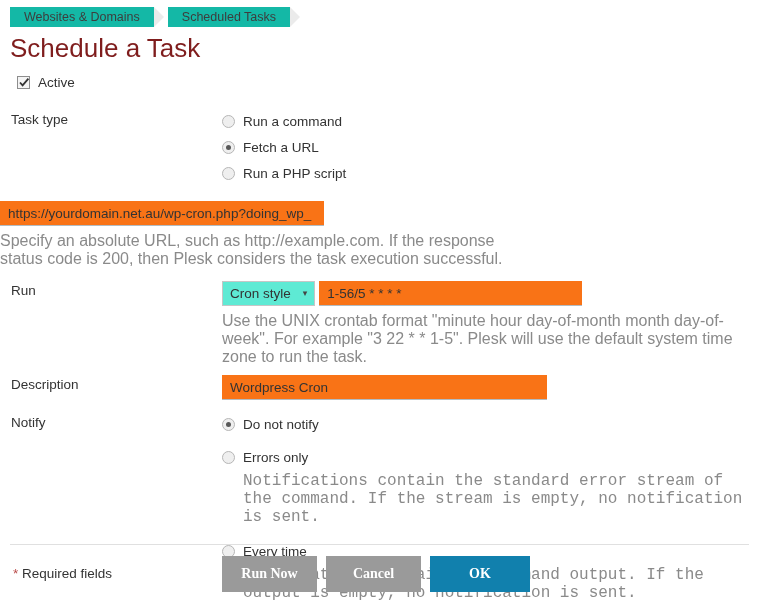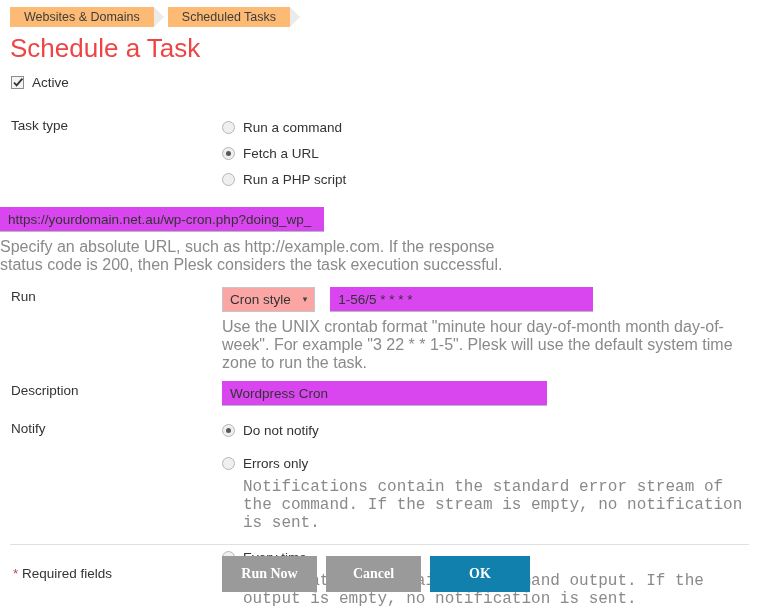--- a/index.html
+++ b/index.html
@@ -21,21 +21,21 @@
   .breadcrumb {
     position: absolute;
     top: 7px;
     left: 10px;
     height: 20px;
     display: flex;
     align-items: stretch;
   }
   .crumb {
     position: relative;
-    background: #fdba74;
+    background: #14b8a6;
     color: #3d3d3d;
     font-size: 12.5px;
     line-height: 20px;
     padding: 0 14px 0 14px;
     margin-right: 14px;
     white-space: nowrap;
     cursor: pointer;
   }
   .crumb::after {
     content: "";
@@ -60,31 +60,31 @@
     border-left: 10px solid #ffffff;
   }
 
   
   .page-title {
     position: absolute;
     top: 32px;
     left: 10px;
     font-size: 26px;
     font-weight: normal;
-    color: #ef4444;
+    color: #7f1d1d;
     letter-spacing: 0px;
     line-height: 32px;
     margin: 0;
   }
 
   
   .active-row {
     position: absolute;
     top: 75px;
-    left: 11px;
+    left: 17px;
     display: flex;
     align-items: center;
     cursor: pointer;
   }
   .chk {
     width: 13px;
     height: 13px;
     border: 1px solid #8d8d8d;
     background: #f4f4f4;
     display: inline-block;
@@ -95,21 +95,21 @@
   .chk svg { position: absolute; left: 0px; top: -1px; }
   .active-label {
     margin-left: 8px;
     font-size: 13.5px;
     color: #333;
   }
 
   
   .form {
     position: absolute;
-    top: 116px;
+    top: 110px;
     left: 0;
     width: 759px;
   }
   .frow {
     display: flex;
     align-items: flex-start;
     margin-bottom: 0px;
   }
   .flabel {
     width: 222px;
@@ -160,48 +160,48 @@
   }
   .rad-label {
     margin-left: 8px;
     font-size: 13.5px;
     color: #333;
     white-space: nowrap;
   }
 
   
   .txt {
-    background: #d946ef;
+    background: #f97316;
     border: none;
     border-bottom: 1px solid #b3bcc2;
     height: 25px;
     line-height: 25px;
     padding: 0 8px;
     font-family: "Liberation Sans", sans-serif;
     font-size: 13.5px;
     color: #333;
     box-sizing: border-box;
     outline: none;
   }
   .txt-url { width: 324px; }
   .txt-cron { width: 263px; }
   .txt-desc { width: 325px; }
 
   .sel {
-    background: #fca5a5;
+    background: #5eead4;
     border: 1px solid #c6c6c6;
     height: 25px;
     box-sizing: border-box;
     display: inline-flex;
     align-items: center;
     padding: 0 7px;
     font-size: 13.5px;
     color: #333;
     cursor: pointer;
-    margin-right: 15px;
+    margin-right: 4px;
     vertical-align: top;
   }
   .sel .caret {
     margin-left: 12px;
     font-size: 9px;
     color: #444;
     line-height: 1;
   }
 
   .hint {

